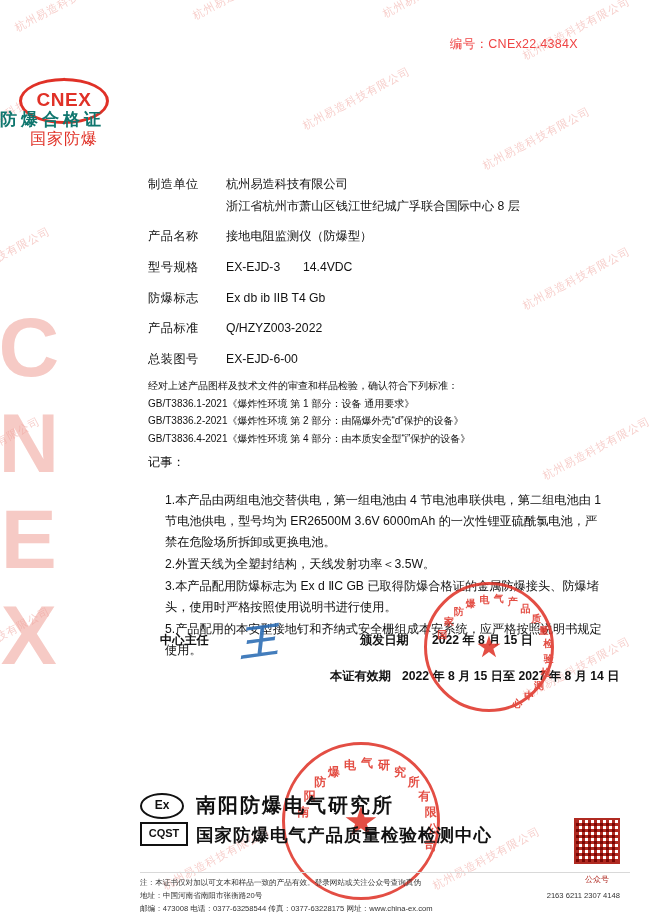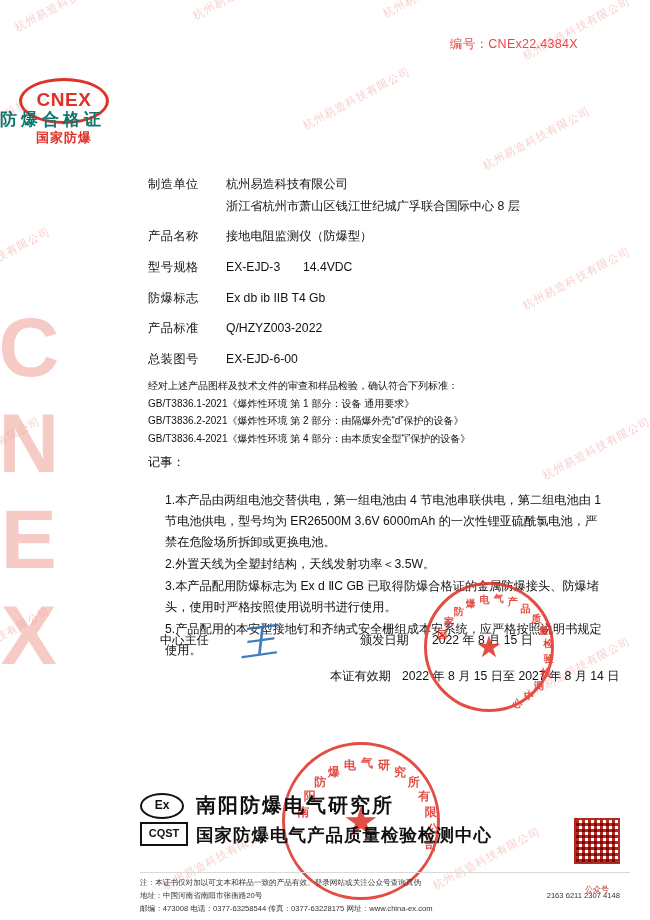--- a/index.html
+++ b/index.html
@@ -77,22 +77,22 @@
     color: #e03127;
     font-size: 19px;
     font-weight: bold;
     line-height: 38px;
     letter-spacing: .5px;
     margin: 0 auto;
     background: #fff;
   }
   .logo-sub {
     margin-top: 5px;
-    font-size: 13px;
-    font-weight: bold;
+    font-size: 16px;
+    font-weight: normal;
     color: #e03127;
     letter-spacing: 1px;
   }
 
   .doc-title {
     position: absolute;
     left: 0;
     right: 0;
     top: 108px;
     font-size: 17px;
@@ -167,20 +167,21 @@
   }
 
   
   .sig-area {
     position: absolute;
     left: 160px;
     top: 632px;
     width: 460px;
     font-size: 12.2px;
     color: #111;
+    font-weight: bold;
   }
   .sig-row {
     display: flex;
     align-items: flex-start;
     height: 30px;
   }
   .sig-label {
     width: 70px;
     flex: 0 0 70px;
   }
@@ -317,21 +318,21 @@
     background:
       repeating-linear-gradient(90deg, #b02a21 0 3px, #fff 3px 6px),
       repeating-linear-gradient(0deg, #b02a21 0 3px, #fff 3px 6px);
     background-blend-mode: multiply;
     border: 2px solid #b02a21;
     box-sizing: border-box;
   }
   .qr-cap {
     font-size: 8px;
     color: #b02a21;
-    margin-top: 20px;
+    margin-top: 10px;
   }
 
   
   .footer {
     position: absolute;
     left: 140px;
     top: 872px;
     width: 490px;
     font-size: 7.6px;
     line-height: 1.7;

